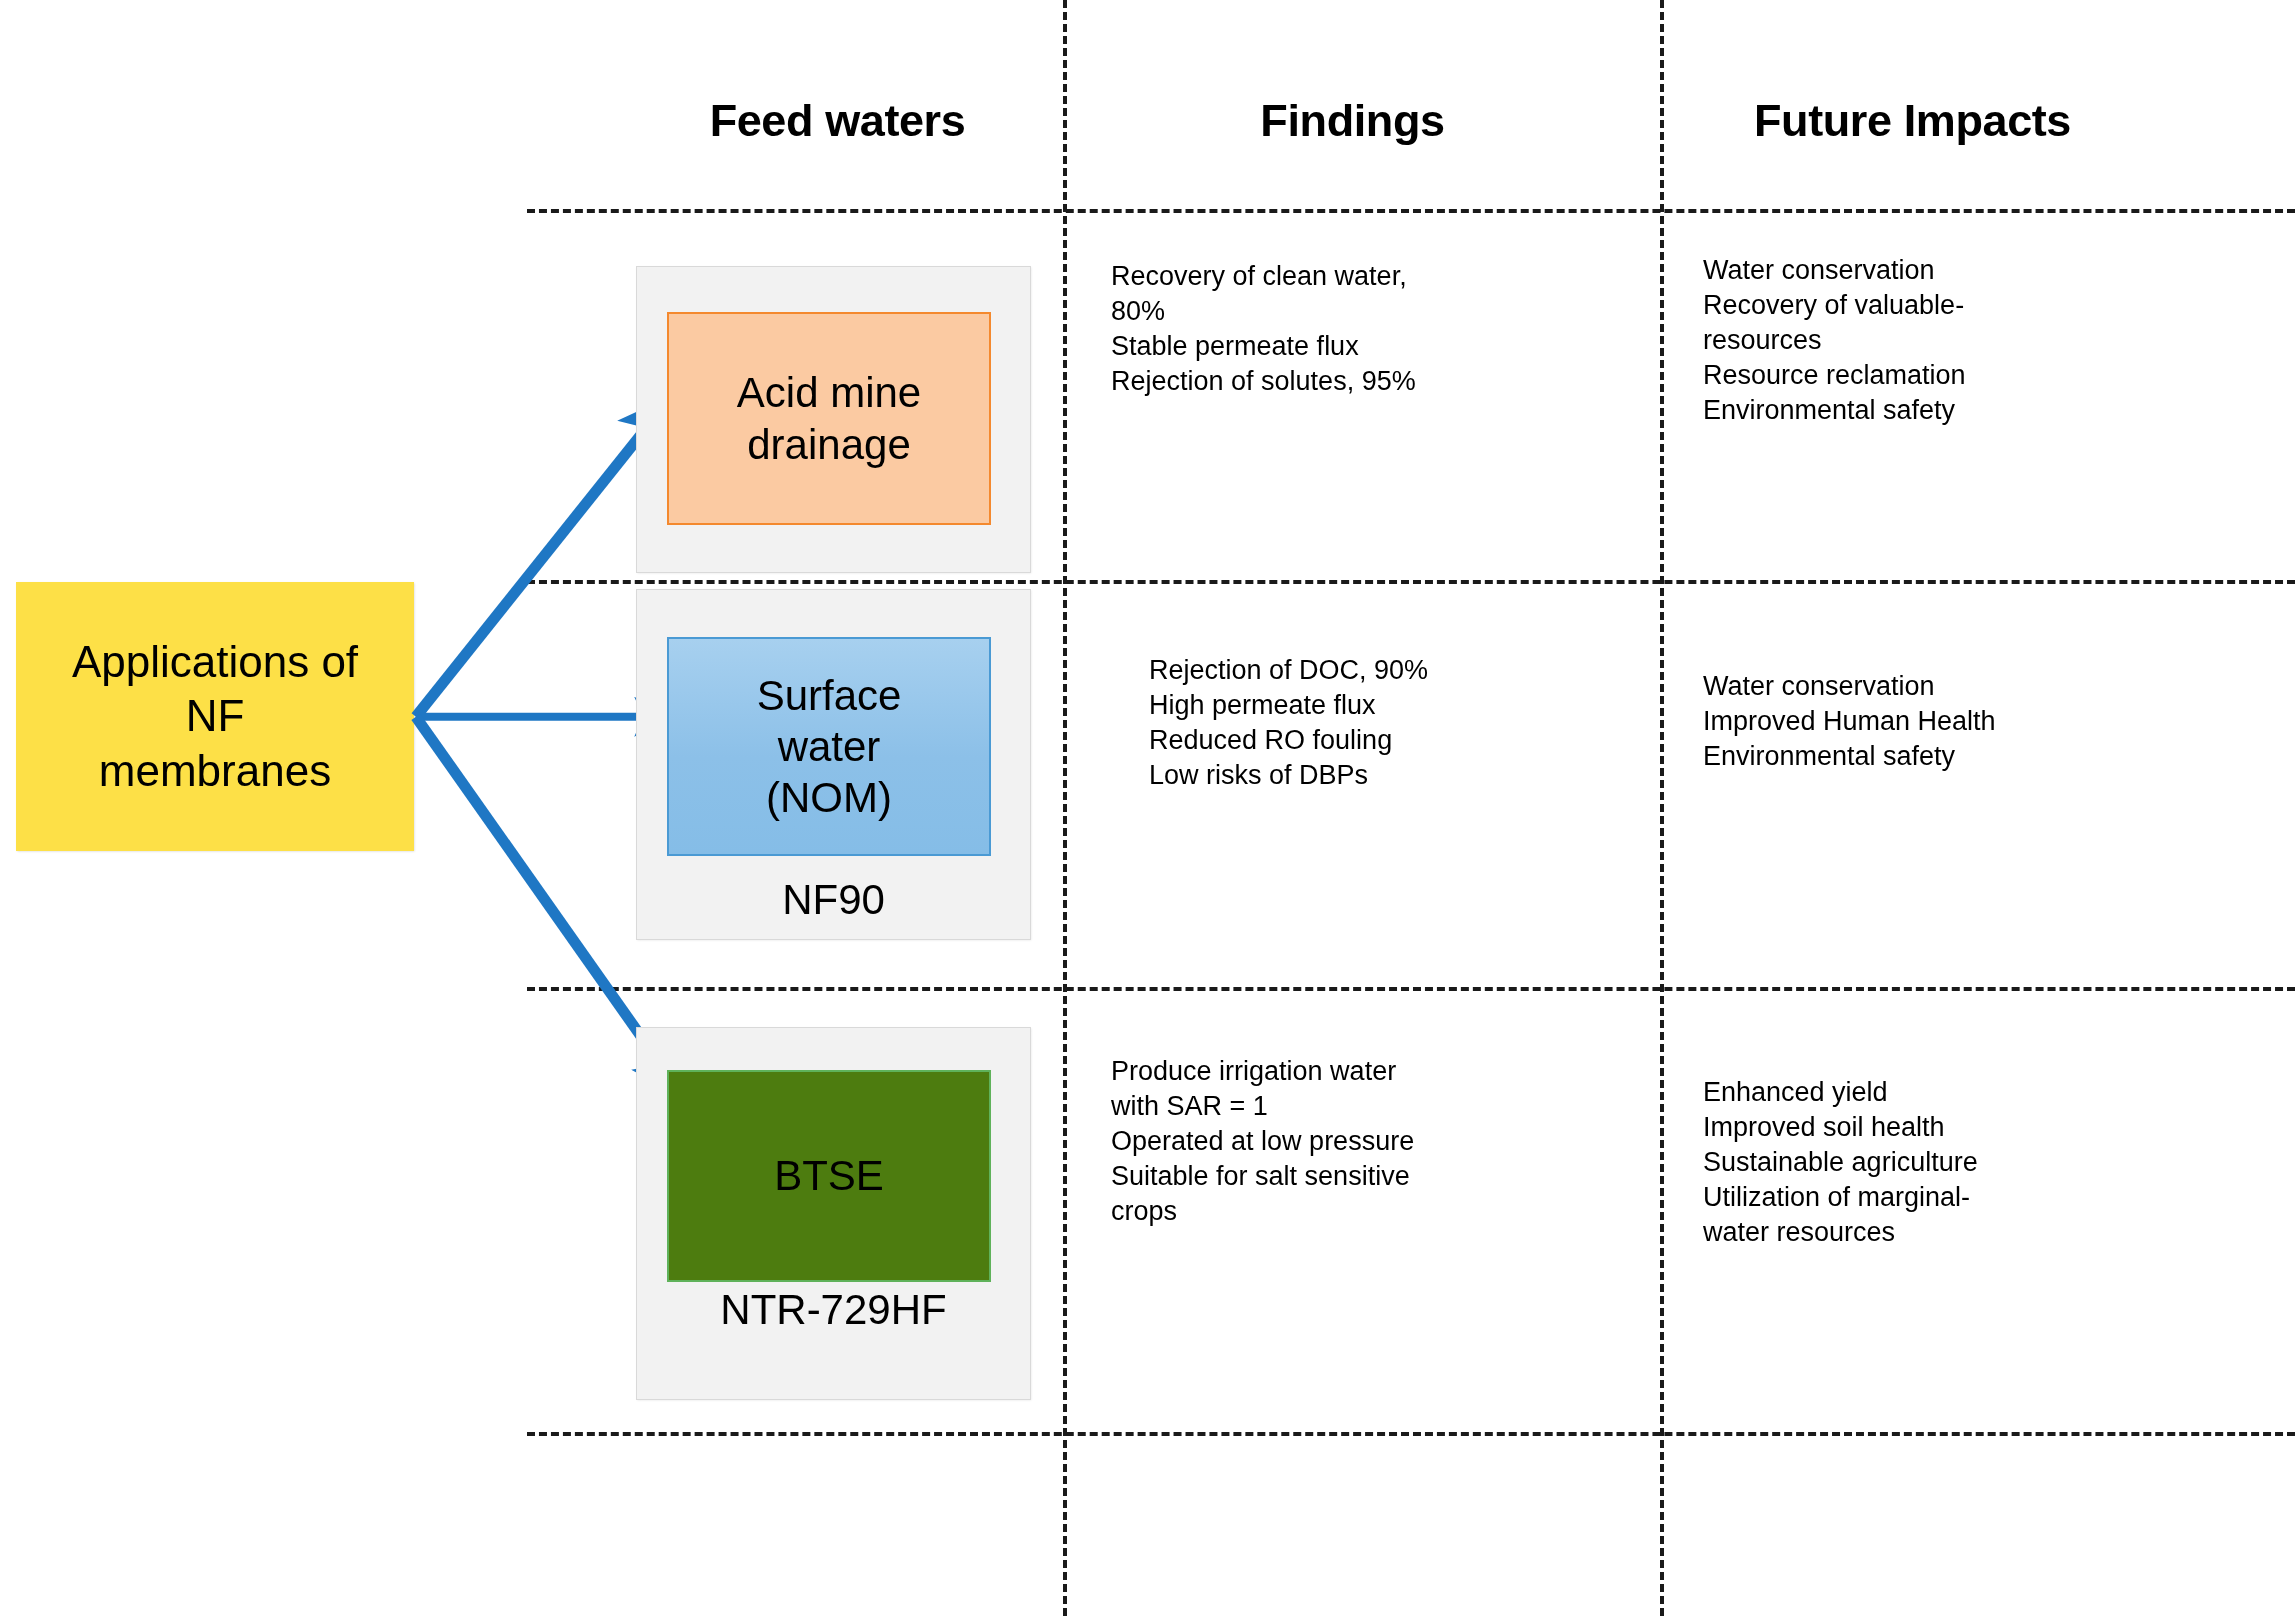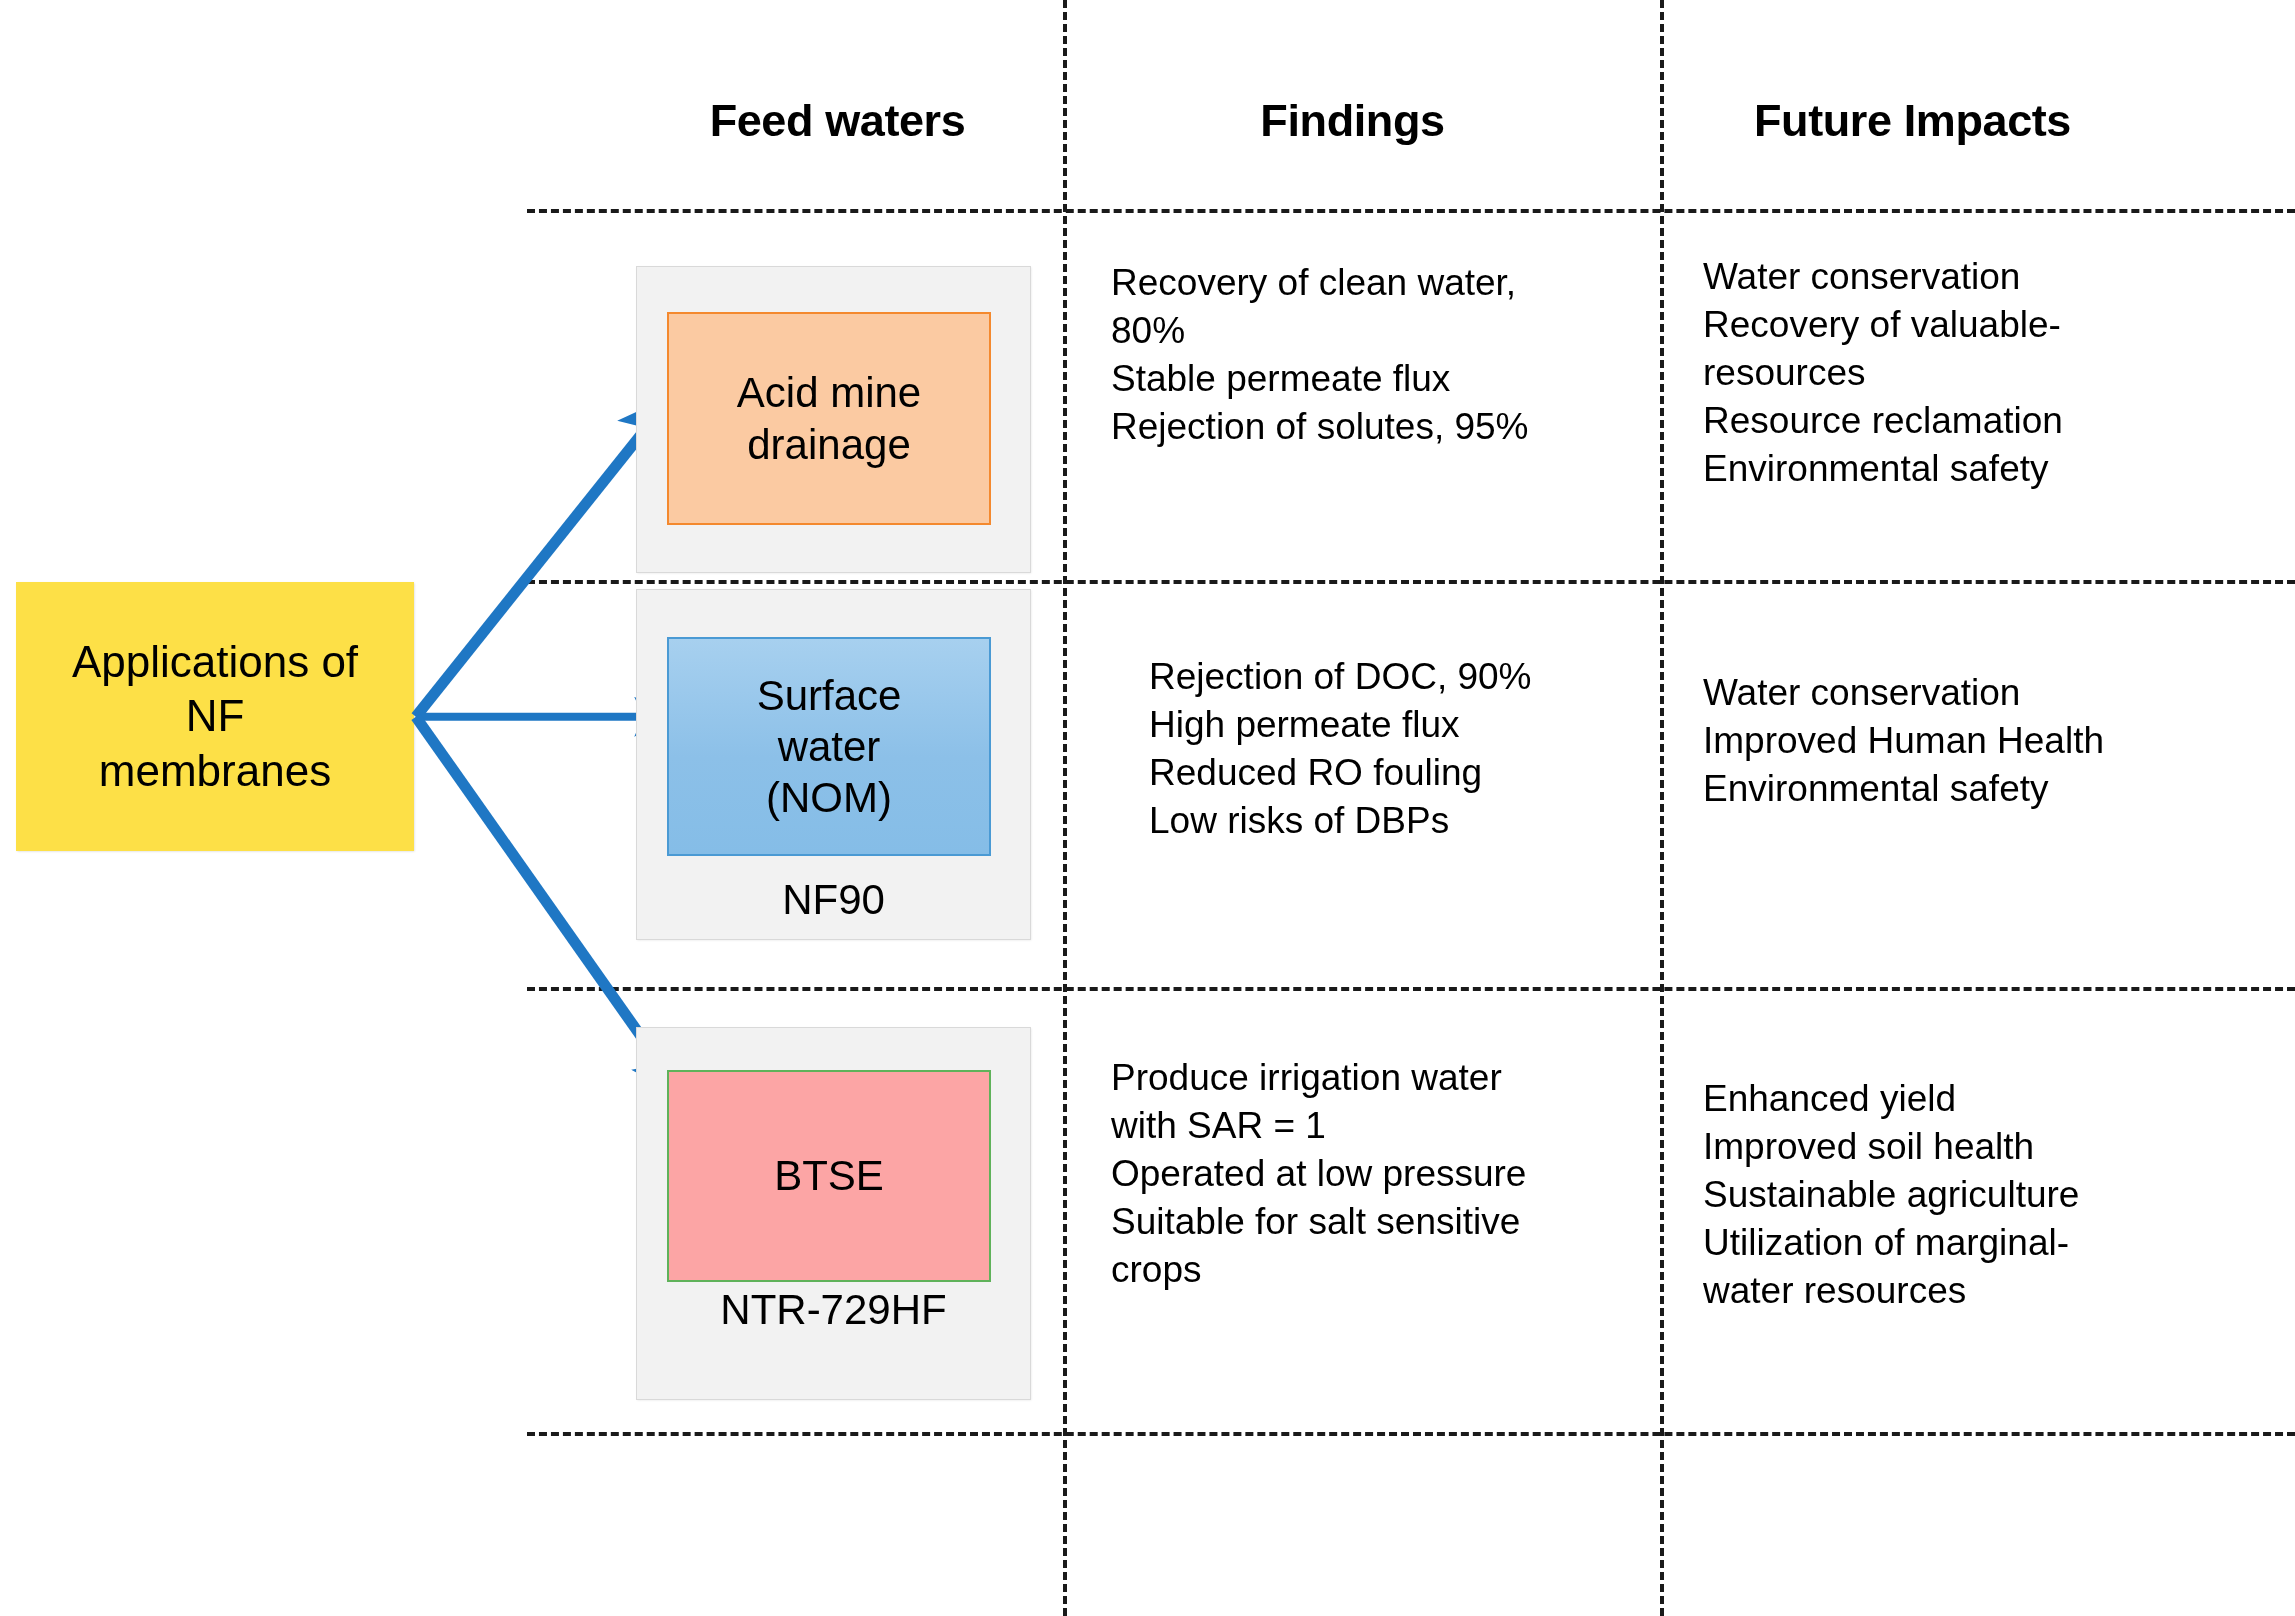--- a/index.html
+++ b/index.html
@@ -108,40 +108,40 @@
     background: #fbcaa2;
     border: 2.2px solid #f4892e;
   }
   #feed-box-2 {
     top: 47px;  height: 215px;
     background: linear-gradient(180deg, #a7d0ef 0%, #8cc0e8 55%, #85bde7 100%);
     border: 2.2px solid #4a9ad4;
   }
   #feed-box-3 {
     top: 42px;  height: 208px;
-    background: #fca5a5;
+    background: #4d7c0f;
     border: 2.2px solid #5fb25a;
   }
 
   .membrane-label {
     position: absolute;
     left: 0;
     width: 100%;
     text-align: center;
     font-size: 42px;
     color: #000000;
     white-space: nowrap;
   }
   #membrane-2 { top: 286px; }
   #membrane-3 { top: 258px; }
 
   
   .cell-text {
     position: absolute;
-    font-size: 37px;
+    font-size: 27px;
     color: #000000;
     line-height: 1.30;
     white-space: pre-line;
   }
   .col-findings { left: 1111px; width: 538px; }
   .col-impacts  { left: 1703px; width: 574px; }
 
   #findings-1 { top: 259px; }
   #findings-2 { top: 653px; margin-left: 38px; }
   #findings-3 { top: 1054px; }

